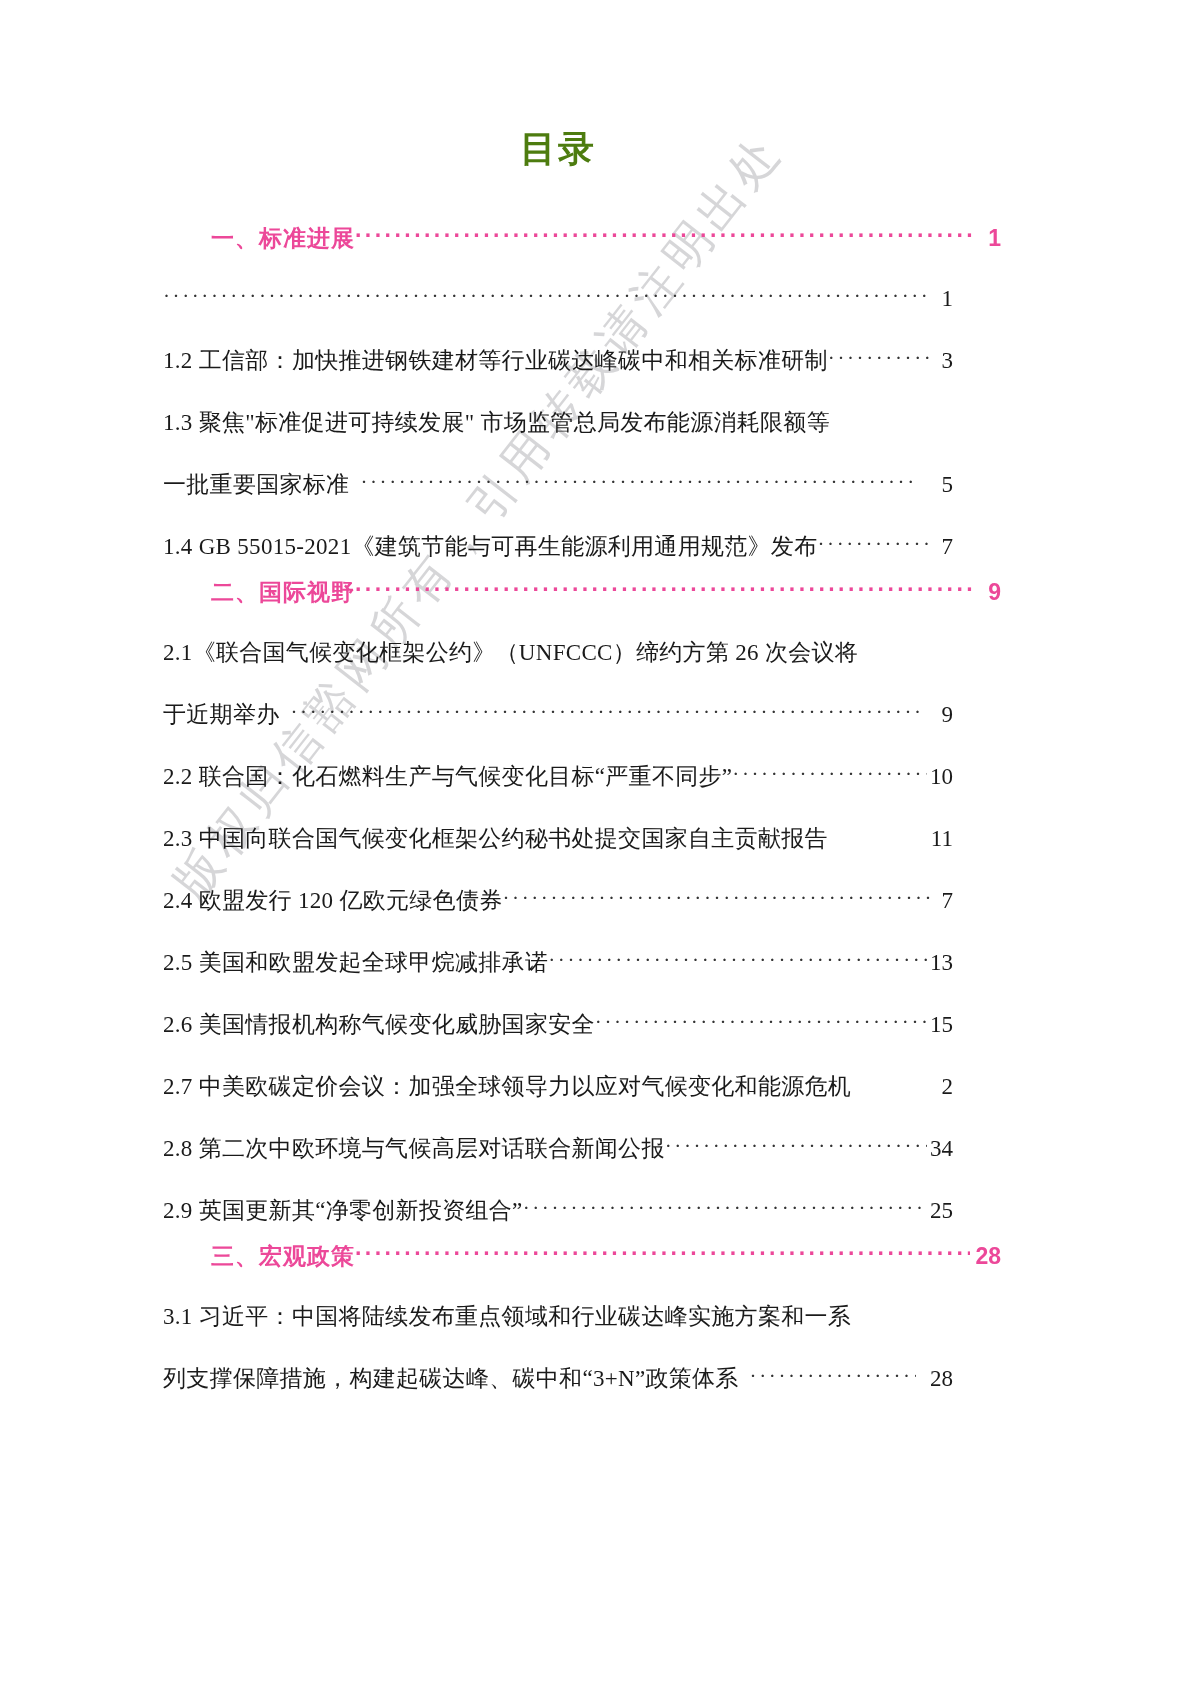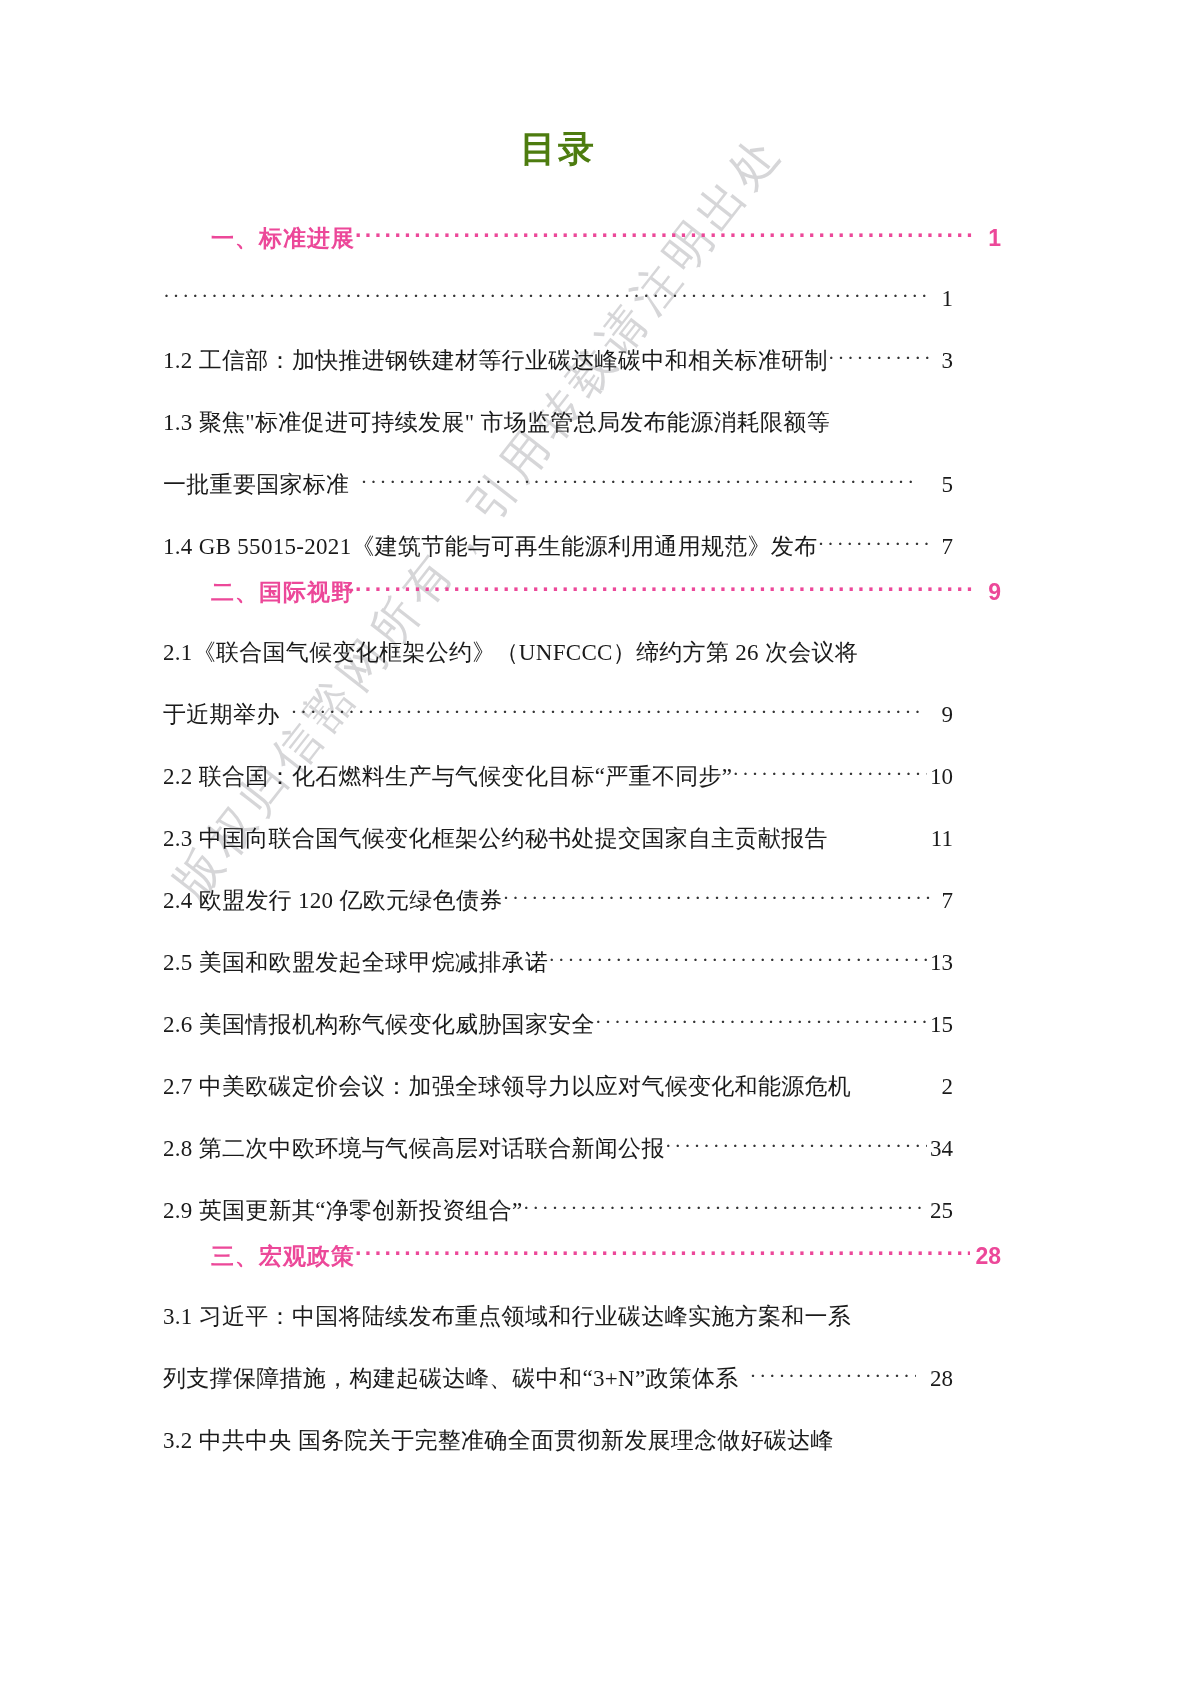--- a/index.html
+++ b/index.html
@@ -235,19 +235,16 @@
           <span class="pg">28</span>
         </div>
         <div class="toc-row lvl2">
           <span class="label">3.1 习近平：中国将陆续发布重点领域和行业碳达峰实施方案和一系</span>
         </div>
         <div class="toc-row lvl2 cont">
           <span class="label">列支撑保障措施，构建起碳达峰、碳中和“3+N”政策体系</span>
           <span class="leader">···························································································································································································································</span>
           <span class="pg">28</span>
         </div>
-        <div class="toc-row lvl2 open">
-          <span class="label">3.2 中共中央  国务院关于完整准确全面贯彻新发展理念做好碳达峰</span>
-        </div>
       </div>
   </div>
 
 </div>
 
 </body></html>

